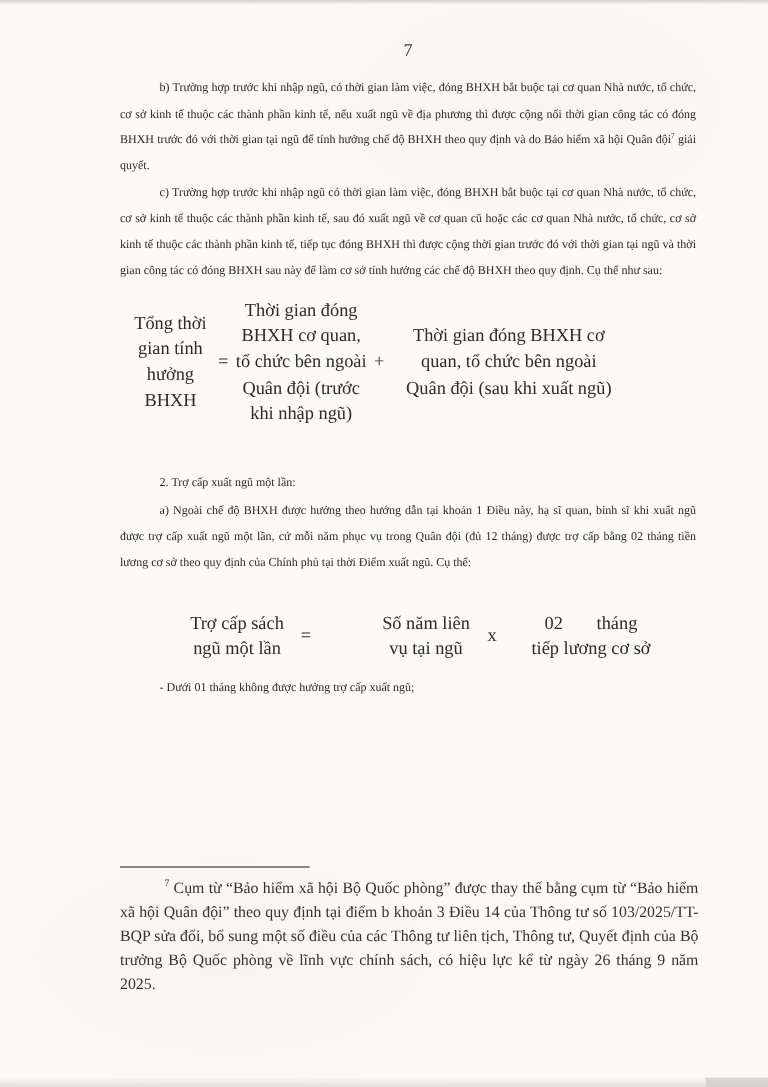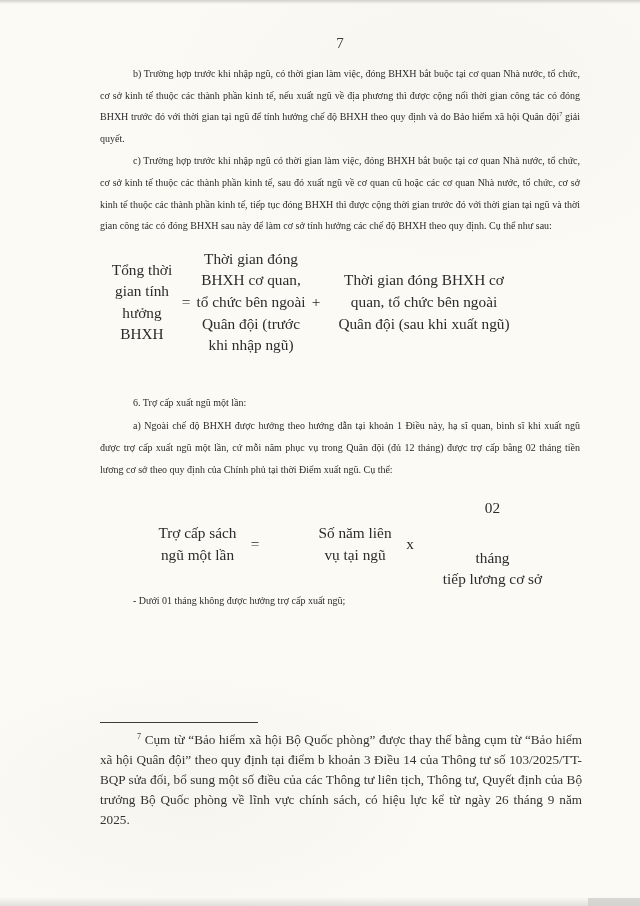--- a/index.html
+++ b/index.html
@@ -69,21 +69,21 @@
   .f1-plus  { width: 20px; }
   .f1-t2    { width: 88px; }
   .f1-t3    { margin-left: 12px; width: 172px; }
   .formula-2 { margin-top: 17px; min-height: 66px; }
   .f2-lhs   { margin-left: 50px; width: 95px; }
   .f2-eq    { width: 20px; }
   .f2-t1    { margin-left: 45px; width: 90px; }
   .f2-x     { width: 20px; }
   .f2-t2    { margin-left: 15px; width: 115px; }
   .f2-amount-line1 {
-    display: flex; justify-content: center; gap: 28px; flex-direction: column;
+    display: flex; justify-content: center; gap: 28px;
   }
   .footnote-block {
     position: absolute; left: 100px; top: 722px; width: 482px;
   }
   .footnote-separator {
     width: 158px; height: 0;
     border-top: 1.6px solid #3c3c3c;
   }
   .footnote-text {
     margin: 7px 0 0 0;
@@ -108,21 +108,21 @@
   <p class="body-par para-c">c) Trường hợp trước khi nhập ngũ có thời gian làm việc, đóng BHXH bắt buộc tại cơ quan Nhà nước, tổ chức, cơ sở kinh tế thuộc các thành phần kinh tế, sau đó xuất ngũ về cơ quan cũ hoặc các cơ quan Nhà nước, tổ chức, cơ sở kinh tế thuộc các thành phần kinh tế, tiếp tục đóng BHXH thì được cộng thời gian trước đó với thời gian tại ngũ và thời gian công tác có đóng BHXH sau này để làm cơ sở tính hưởng các chế độ BHXH theo quy định. Cụ thể như sau:</p>
 
   <div class="formula formula-1">
     <div class="cell f1-lhs">Tổng thời gian tính hưởng BHXH</div>
     <div class="op f1-eq">=</div>
     <div class="cell f1-t1">Thời gian đóng BHXH cơ quan, tổ chức bên ngoài Quân đội (trước khi nhập ngũ)</div>
     <div class="op f1-plus">+</div>
     <div class="cell f1-t3">Thời gian đóng BHXH cơ quan, tổ chức bên ngoài Quân đội (sau khi xuất ngũ)</div>
   </div>
 
-  <p class="body-par section-heading">6. Trợ cấp xuất ngũ một lần:</p>
+  <p class="body-par section-heading">2. Trợ cấp xuất ngũ một lần:</p>
 
   <p class="body-par para-a">a) Ngoài chế độ BHXH được hưởng theo hướng dẫn tại khoản 1 Điều này, hạ sĩ quan, binh sĩ khi xuất ngũ được trợ cấp xuất ngũ một lần, cứ mỗi năm phục vụ trong Quân đội (đủ 12 tháng) được trợ cấp bằng 02 tháng tiền lương cơ sở theo quy định của Chính phủ tại thời Điểm xuất ngũ. Cụ thể:</p>
 
   <div class="formula formula-2">
     <div class="cell f2-lhs">Trợ cấp sách ngũ một lần</div>
     <div class="op f2-eq">=</div>
     <div class="cell f2-t1">Số năm liên vụ tại ngũ</div>
     <div class="op f2-x">x</div>
     <div class="cell f2-t2">
       <div class="f2-amount-line1">

